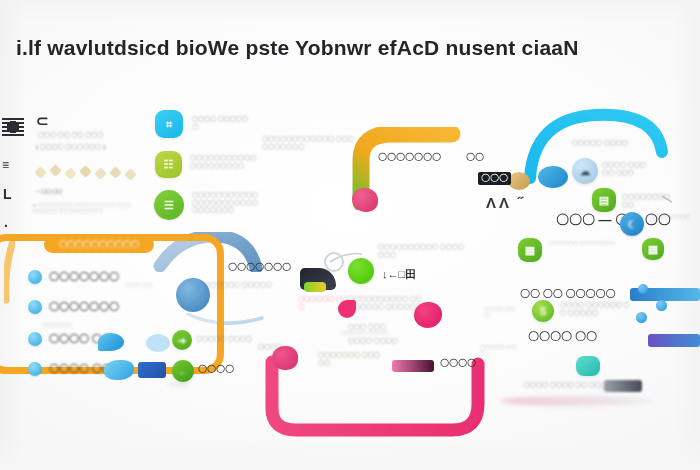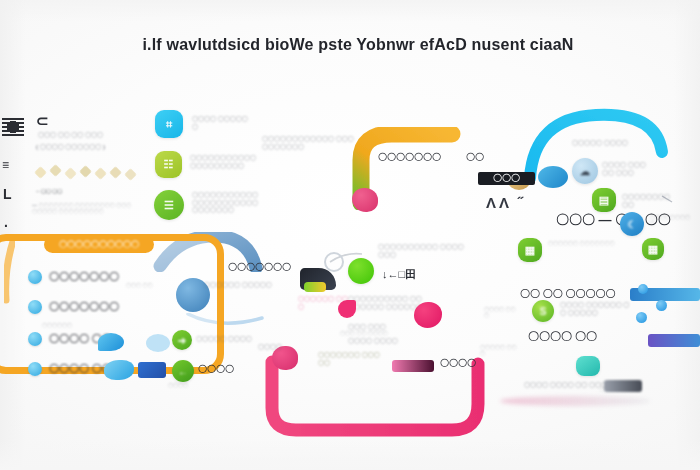--- a/index.html
+++ b/index.html
@@ -18,22 +18,21 @@
   
   .edge-l,.edge-r{position:absolute;top:0;bottom:0;width:26px;}
   .edge-l{left:0;background:linear-gradient(90deg,#f1f1f1,rgba(241,241,241,0));}
   .edge-r{right:0;background:linear-gradient(270deg,#f2f2f2,rgba(242,242,242,0));}
   .edge-t{position:absolute;left:0;right:0;top:0;height:22px;background:linear-gradient(180deg,#f4f4f4,rgba(244,244,244,0));}
   .edge-b{position:absolute;left:0;right:0;bottom:0;height:30px;background:linear-gradient(0deg,#f6f6f6,rgba(246,246,246,0));}
 
   
   .title{
     position:absolute;left:16px;right:0;top:36px;
-    text-align:center;
-    font-size:16px;font-weight:bold;color:#23252b;
+    font-size:21px;font-weight:bold;color:#23252b;
     letter-spacing:.2px;
     filter:blur(.45px);
     white-space:nowrap;
   }
 
   
   .txt{position:absolute;color:#2c2f36;filter:blur(.75px);line-height:1.25;}
   .txt.sm{font-size:6px;color:#585c66;filter:blur(.9px);}
   .txt.xs{font-size:5px;color:#6b6f78;filter:blur(1px);}
   .txt.md{font-size:9px;font-weight:bold;}
@@ -263,21 +262,21 @@
     <span class="glyph" style="color:#2a3340;">☁</span>
   </div>
   <div class="txt sm" style="left:602px;top:162px;width:46px;">〇〇〇〇 〇〇〇〇〇 〇〇〇</div>
   <div class="icon-sq" style="left:592px;top:188px;width:24px;height:24px;
        background:linear-gradient(145deg,#7fce32,#4ea81f);">
     <span class="glyph">▤</span>
   </div>
   <div class="txt sm" style="left:622px;top:194px;width:52px;">〇〇〇〇〇〇〇〇〇〇</div>
   <div class="blob" style="left:508px;top:172px;width:22px;height:18px;border-radius:50%;
        background:linear-gradient(135deg,#e8c98a,#c79a4d);"></div>
-  <div class="txt md" style="left:478px;top:172px;color:#1a1d23;background:#1a1d23;color:#fff;padding:1px 15px;border-radius:2px;">〇〇〇</div>
+  <div class="txt md" style="left:478px;top:172px;color:#1a1d23;background:#1a1d23;color:#fff;padding:1px 3px;border-radius:2px;">〇〇〇</div>
 
   <div class="txt md" style="left:556px;top:212px;font-size:13px;">〇〇〇 — 〇〇 〇〇</div>
   <div class="icon-circ" style="left:620px;top:212px;width:24px;height:24px;
        background:linear-gradient(145deg,#4fb0e8,#1f7fc4);">
     <span class="glyph">☾</span>
   </div>
   <div class="txt xs" style="left:650px;top:214px;width:44px;">〇〇〇〇〇〇〇〇〇</div>
 
   <div class="icon-sq" style="left:518px;top:238px;width:24px;height:24px;
        background:linear-gradient(145deg,#7fce32,#4ea81f);">

